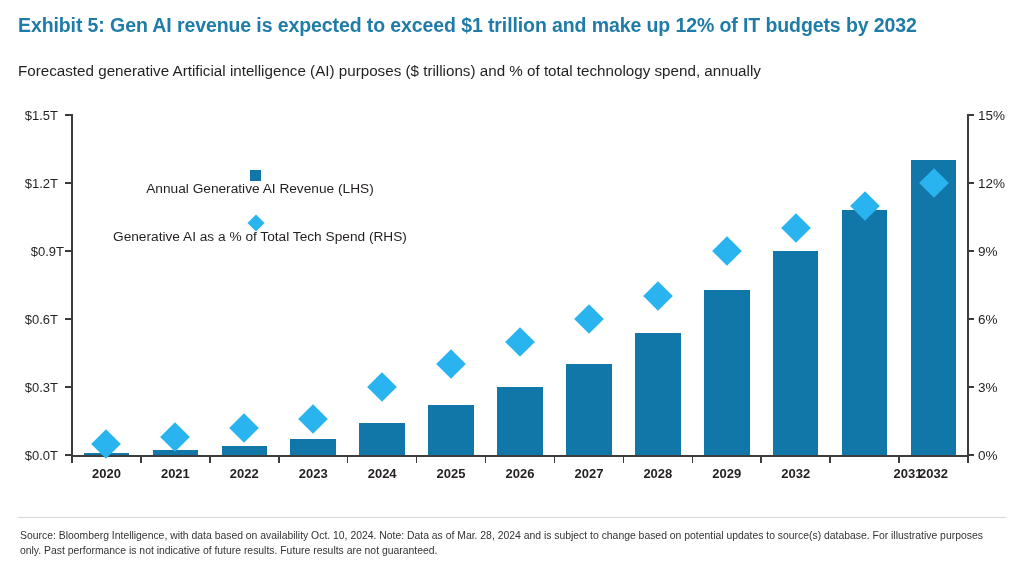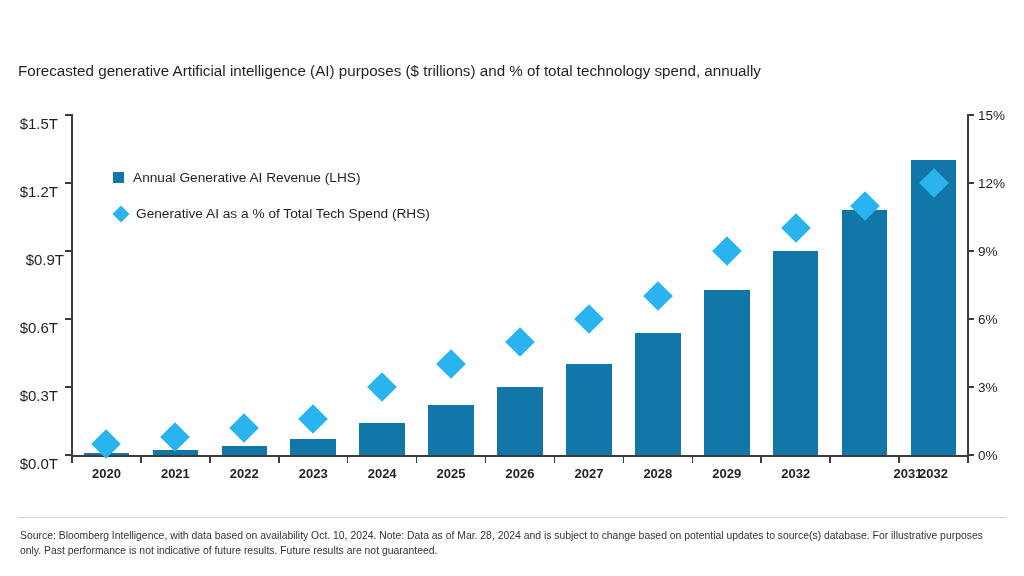--- a/index.html
+++ b/index.html
@@ -82,24 +82,23 @@
     width: 6px;
     height: 1.5px;
     background: #3c3c3c;
     left: 968px;
   }
   .ylabel-left {
     position: absolute;
     right: 0;
     width: 56px;
     text-align: right;
-    font-size: 15px;
+    font-size: 13px;
     color: #231f20;
     transform: translateY(-50%);
-    margin-top: 8px;
   }
   .ylabel-right {
     position: absolute;
     left: 978px;
     text-align: left;
     font-size: 13.5px;
     color: #231f20;
     transform: translateY(-50%);
     white-space: nowrap;
   }
@@ -137,20 +136,21 @@
   .legend {
     position: absolute;
     left: 113px;
     top: 170px;
   }
   .legend-row {
     display: flex;
     align-items: center;
     margin-bottom: 21px;
     white-space: nowrap;
+    flex-direction: column;
   }
   .legend-swatch-square {
     width: 11px;
     height: 11px;
     background: #1177a8;
     margin-right: 9px;
     flex: none;
   }
   .legend-swatch-diamond {
     width: 12px;
@@ -182,20 +182,21 @@
     font-size: 10.4px;
     line-height: 1.45;
     color: #333333;
   }
 </style>
 </head>
 <body>
 
 <div id="root">
 
+  <div class="title">Exhibit 5: Gen AI revenue is expected to exceed $1 trillion and make up 12% of IT budgets by 2032</div>
   <div class="subtitle">Forecasted generative Artificial intelligence (AI) purposes ($ trillions) and % of total technology spend, annually</div>
 
   <div class="axis-line-left"></div>
   <div class="axis-line-right"></div>
   <div class="axis-line-bottom"></div>
 
   <div id="left-axis">
       <div class="ytick-left" style="top: 454.25px;"></div>
       <div class="ylabel-left" style="top: 455px; left: 0px; position: absolute; width: 58px;">$0.0T</div>
       <div class="ytick-left" style="top: 386.25px;"></div>

